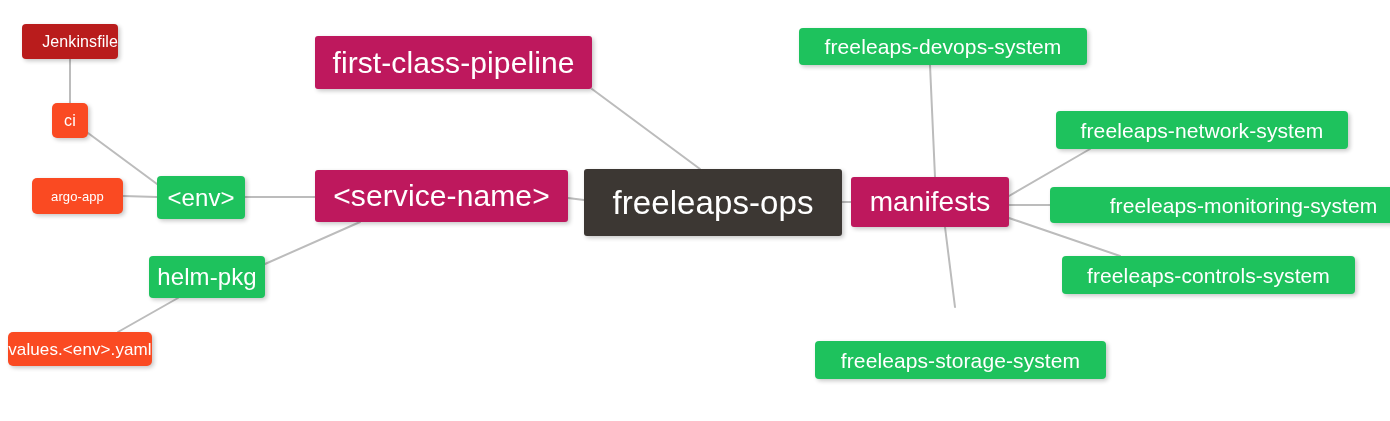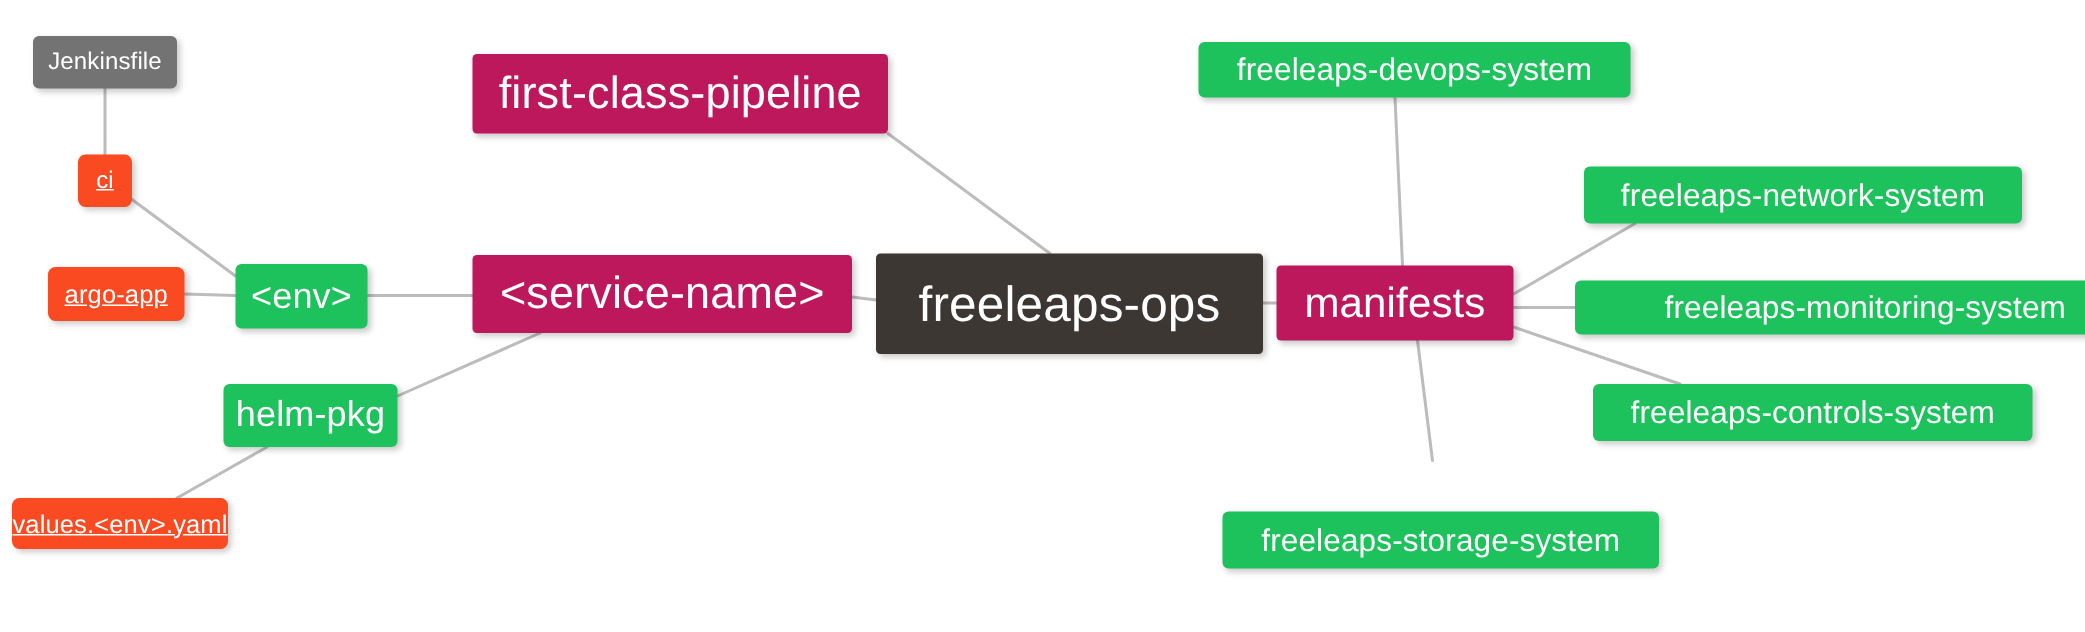--- a/index.html
+++ b/index.html
@@ -45,25 +45,25 @@
     background:#be185d;
     border-radius:3px;
   }
   .n-green{
     background:#1ec25d;
     border-radius:4px;
   }
   .n-red{
     background:#fa4a22;
     border-radius:5px;
-    text-decoration:underline;
   }
   .n-orange{
-    background:#737373;
+    background:#b91c1c;
     border-radius:4px;
+    justify-content:flex-end;
   }
 </style>
 </head>
 <body>
 
 <div id="mindmap">
   <svg class="edges" width="1390" height="421" viewBox="0 0 1390 421" xmlns="http://www.w3.org/2000/svg">
       <line x1="70" y1="59" x2="70" y2="103" stroke="#bcbcbc" stroke-width="2" stroke-linecap="round"></line>
       <line x1="88" y1="133" x2="157" y2="184" stroke="#bcbcbc" stroke-width="2" stroke-linecap="round"></line>
       <line x1="123" y1="196" x2="157" y2="197" stroke="#bcbcbc" stroke-width="2" stroke-linecap="round"></line>
@@ -79,21 +79,21 @@
       <line x1="1009" y1="218" x2="1120" y2="256" stroke="#bcbcbc" stroke-width="2" stroke-linecap="round"></line>
       <line x1="945" y1="227" x2="955" y2="307" stroke="#bcbcbc" stroke-width="2" stroke-linecap="round"></line>
     </svg>
   <div id="node-layer">
       <div class="node n-orange" style="left: 22px; top: 24px; width: 96px; height: 35px; font-size: 16px;">
         <span>Jenkinsfile</span>
       </div>
       <div class="node n-red" style="left: 52px; top: 103px; width: 36px; height: 35px; font-size: 16px;">
         <span>ci</span>
       </div>
-      <div class="node n-red" style="left: 32px; top: 178px; width: 91px; height: 36px; font-size: 17px;">
+      <div class="node n-red" style="left: 32px; top: 178px; width: 91px; height: 36px; font-size: 13px;">
         <span>argo-app</span>
       </div>
       <div class="node n-green" style="left: 157px; top: 176px; width: 88px; height: 43px; font-size: 24px;">
         <span>&lt;env&gt;</span>
       </div>
       <div class="node n-blue" style="left: 315px; top: 170px; width: 253px; height: 52px; font-size: 30px;">
         <span>&lt;service-name&gt;</span>
       </div>
       <div class="node n-blue" style="left: 315px; top: 36px; width: 277px; height: 53px; font-size: 30px;">
         <span>first-class-pipeline</span>

